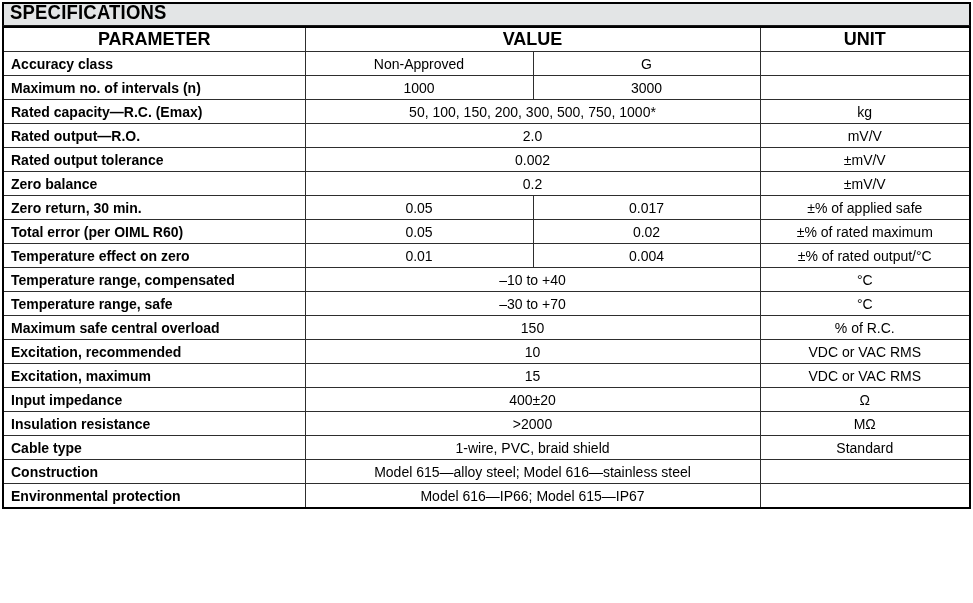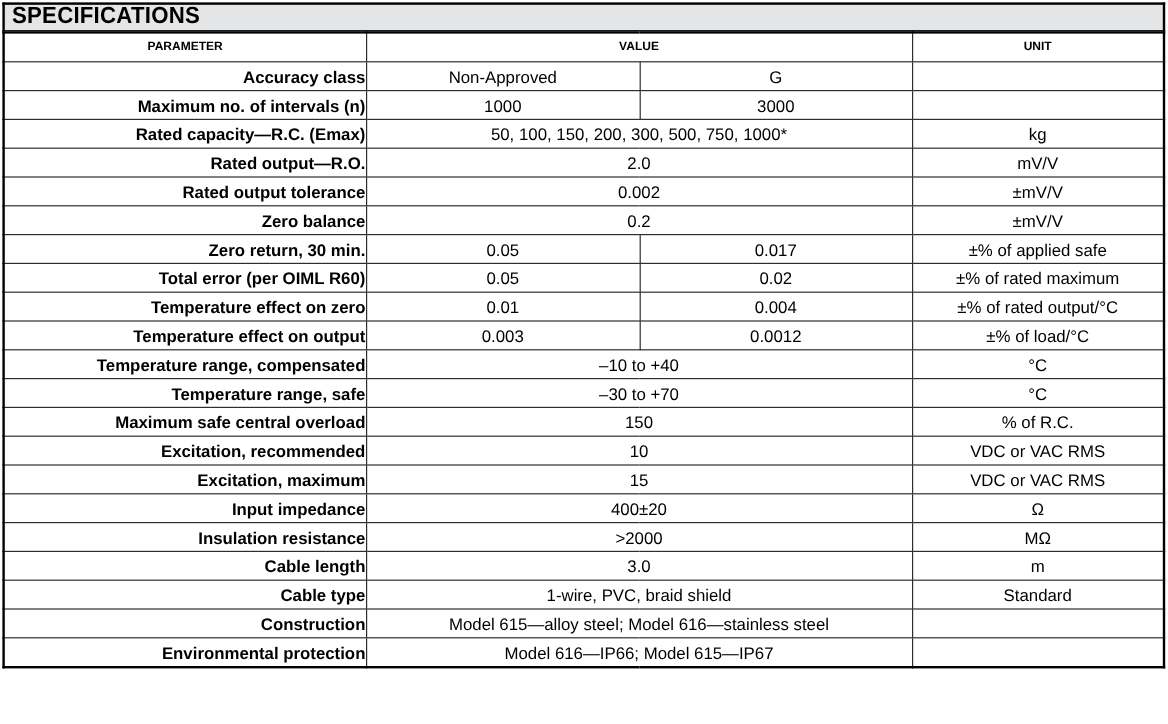--- a/index.html
+++ b/index.html
@@ -45,24 +45,24 @@
     height: 23px;
     padding: 0;
     font-size: 14px;
     text-align: center;
     vertical-align: middle;
     overflow: hidden;
     white-space: nowrap;
   }
   table.spec th {
     font-weight: bold;
-    font-size: 10px;
+    font-size: 18px;
   }
   table.spec td.param {
-    text-align: right;
+    text-align: left;
     padding-left: 7px;
     font-weight: bold;
   }
   col.c-param { width: 302px; }
   col.c-val-a { width: 228px; }
   col.c-val-b { width: 227px; }
   col.c-unit  { width: 210px; }
 </style>
 </head>
 <body>
@@ -133,26 +133,20 @@
           <td>0.02</td>
           <td>±% of rated maximum</td>
         </tr>
         <tr>
           <td class="param">Temperature effect on zero</td>
           <td>0.01</td>
           <td>0.004</td>
           <td>±% of rated output/°C</td>
         </tr>
         <tr>
-          <td class="param">Temperature effect on output</td>
-          <td>0.003</td>
-          <td>0.0012</td>
-          <td>±% of load/°C</td>
-        </tr>
-        <tr>
           <td class="param">Temperature range, compensated</td>
           <td colspan="2">–10 to +40</td>
           <td>°C</td>
         </tr>
         <tr>
           <td class="param">Temperature range, safe</td>
           <td colspan="2">–30 to +70</td>
           <td>°C</td>
         </tr>
         <tr>
@@ -174,25 +168,20 @@
           <td class="param">Input impedance</td>
           <td colspan="2">400±20</td>
           <td>Ω</td>
         </tr>
         <tr>
           <td class="param">Insulation resistance</td>
           <td colspan="2">&gt;2000</td>
           <td>MΩ</td>
         </tr>
         <tr>
-          <td class="param">Cable length</td>
-          <td colspan="2">3.0</td>
-          <td>m</td>
-        </tr>
-        <tr>
           <td class="param">Cable type</td>
           <td colspan="2">1-wire, PVC, braid shield</td>
           <td>Standard</td>
         </tr>
         <tr>
           <td class="param">Construction</td>
           <td colspan="2">Model 615—alloy steel; Model 616—stainless steel</td>
           <td></td>
         </tr>
         <tr>

